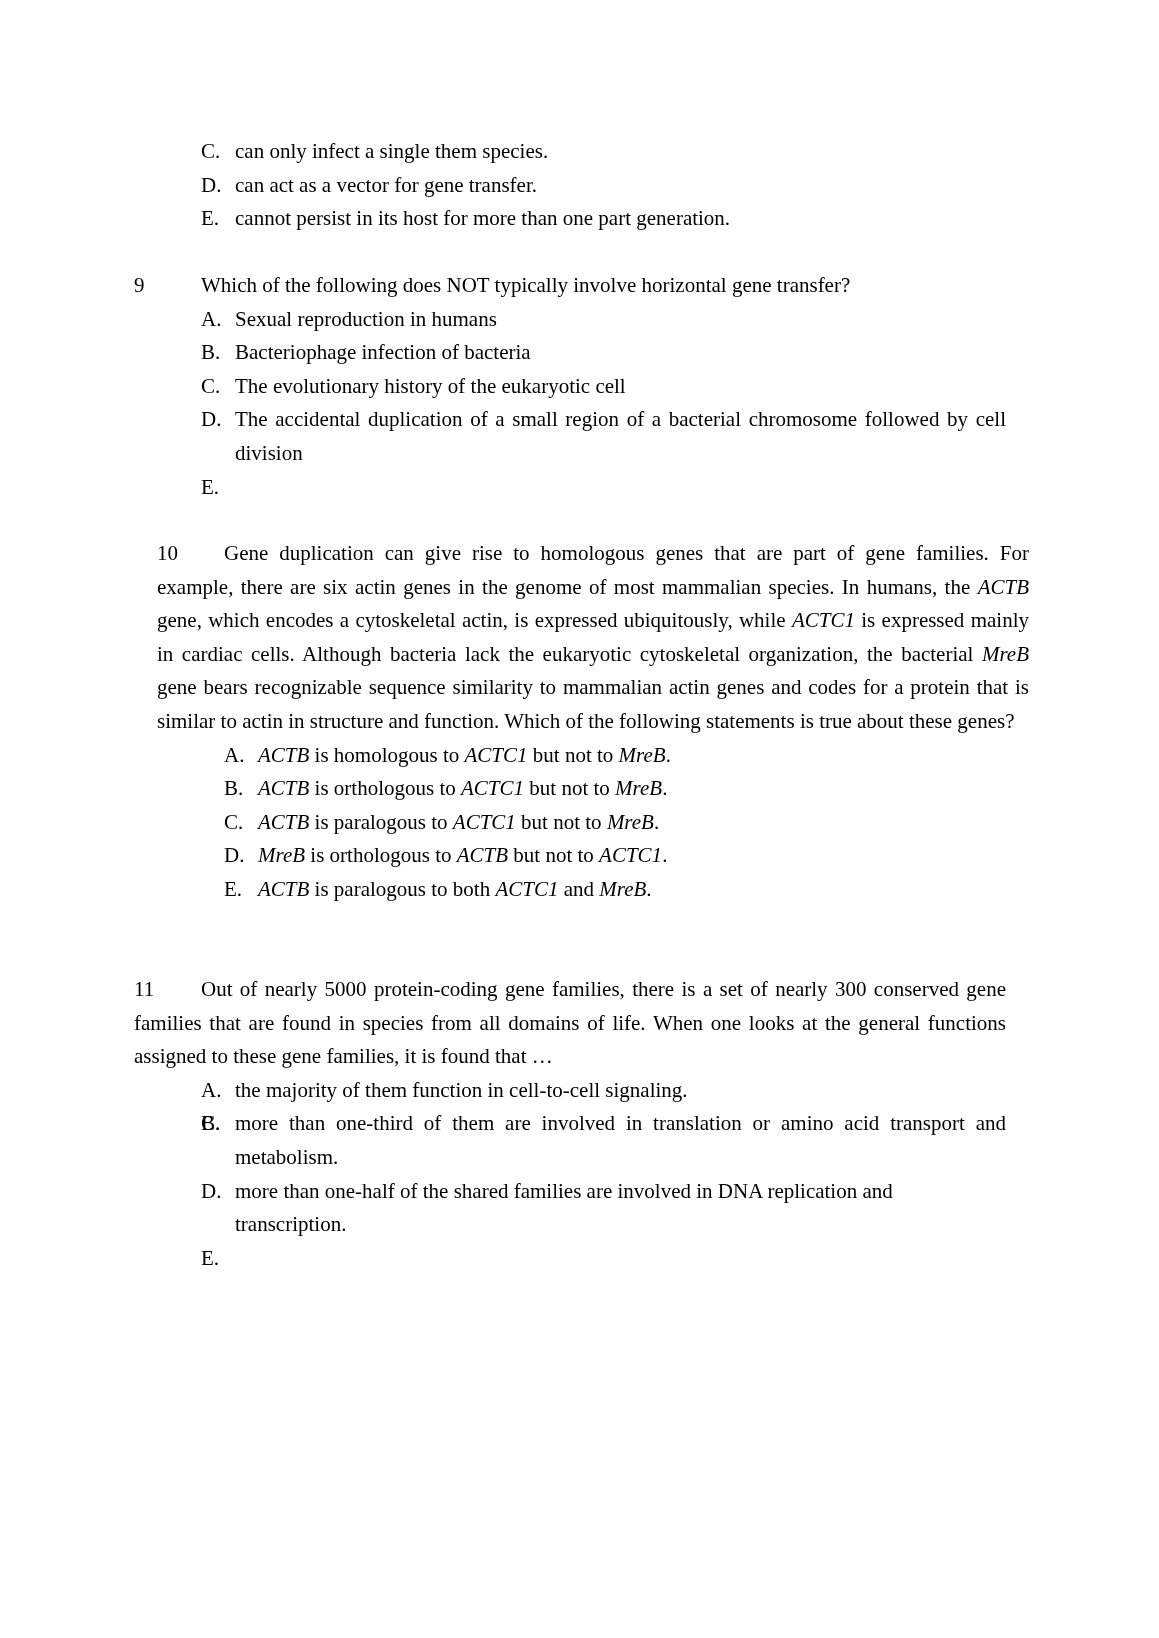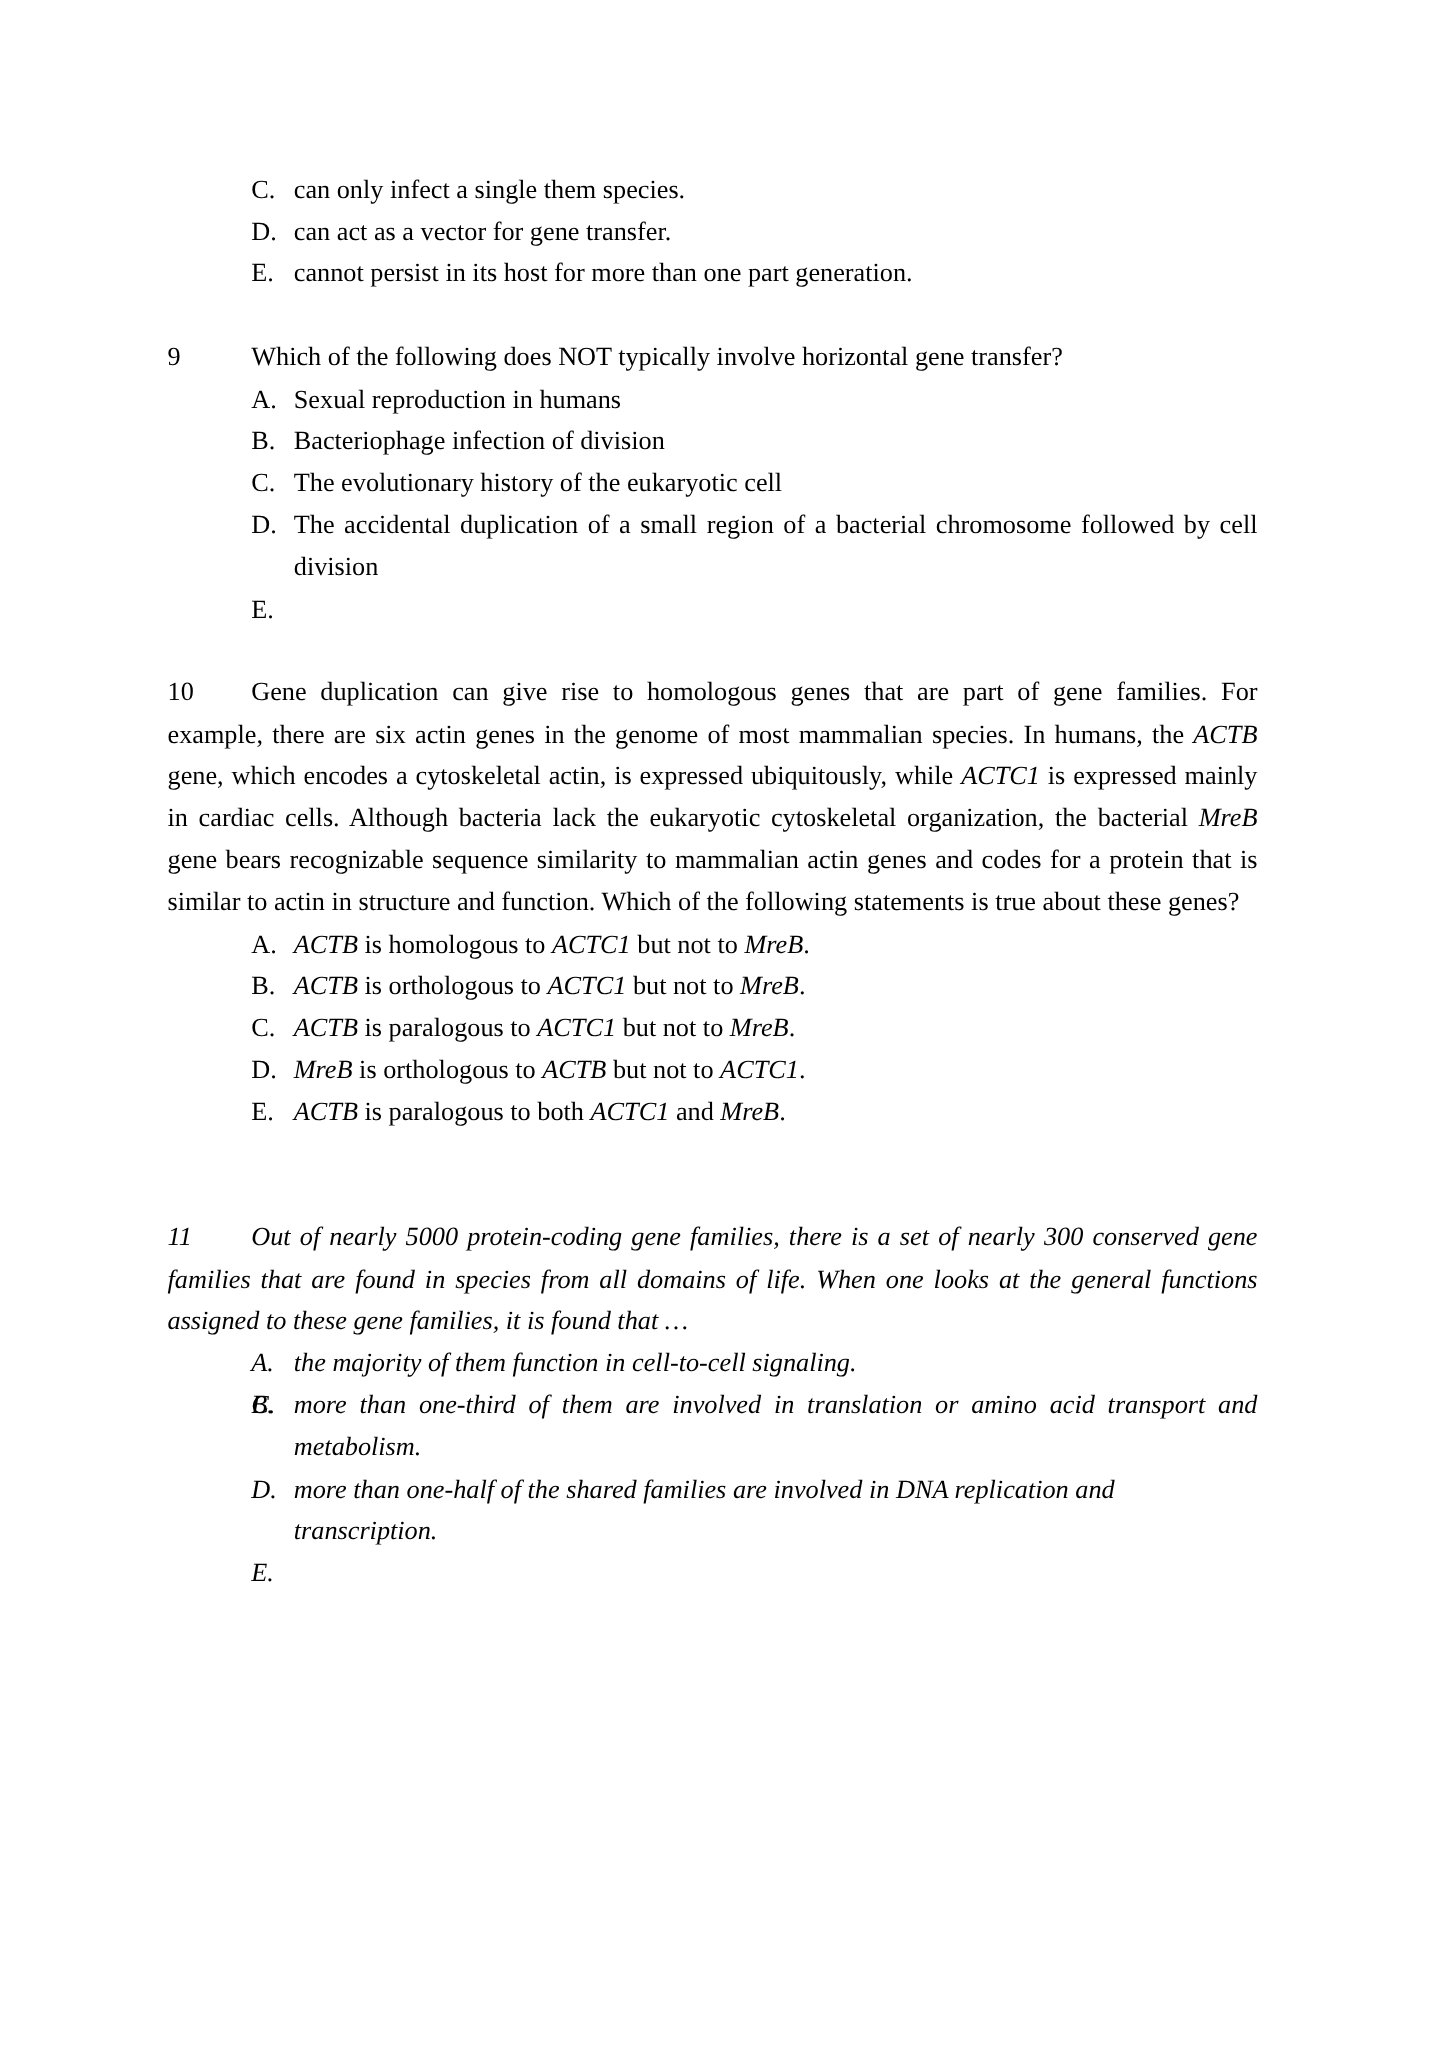--- a/index.html
+++ b/index.html
@@ -43,56 +43,56 @@
     <div class="qline">
       <span class="qnum">9</span>
       <span>Which of the following does NOT typically involve horizontal gene transfer?</span>
     </div>
     <div class="opt nojust">
       <span class="letter">A.</span>
       <span>Sexual reproduction in humans</span>
     </div>
     <div class="opt nojust">
       <span class="letter">B.</span>
-      <span>Bacteriophage infection of division</span>
+      <span>Bacteriophage infection of bacteria</span>
     </div>
     <div class="opt nojust">
       <span class="letter">C.</span>
       <span>The evolutionary history of the eukaryotic cell</span>
     </div>
     <div class="opt" style="text-align-last:left;">
       <span class="letter">D.</span>
       <span>The accidental duplication of a small region of a bacterial chromosome followed by cell division</span>
     </div>
     <div class="opt nojust">
       <span class="letter">E.</span>
     </div>
   </div>
 
-  <div class="block" style="top:537px;">
+  <div class="block" style="top:537px;margin-left:23px;">
     <div class="stem"><span class="qnum">10</span><span>Gene duplication can give rise to homologous genes that are part of gene families. For example, there are six actin genes in the genome of most mammalian species. In humans, the </span><i>ACTB</i><span> gene, which encodes a cytoskeletal actin, is expressed ubiquitously, while </span><i>ACTC1</i><span> is expressed mainly in cardiac cells. Although bacteria lack the eukaryotic cytoskeletal organization, the bacterial </span><i>MreB</i><span> gene bears recognizable sequence similarity to mammalian actin genes and codes for a protein that is similar to actin in structure and function. Which of the following statements is true about these genes?</span></div>
 
     <div class="opt nojust">
       <span class="letter">A.</span><i>ACTB</i><span> is homologous to </span><i>ACTC1</i><span> but not to </span><i>MreB</i><span>.</span>
     </div>
     <div class="opt nojust">
       <span class="letter">B.</span><i>ACTB</i><span> is orthologous to </span><i>ACTC1</i><span> but not to </span><i>MreB</i><span>.</span>
     </div>
     <div class="opt nojust">
       <span class="letter">C.</span><i>ACTB</i><span> is paralogous to </span><i>ACTC1</i><span> but not to </span><i>MreB</i><span>.</span>
     </div>
     <div class="opt nojust">
       <span class="letter">D.</span><i>MreB</i><span> is orthologous to </span><i>ACTB</i><span> but not to </span><i>ACTC1</i><span>.</span>
     </div>
     <div class="opt nojust">
       <span class="letter">E.</span><i>ACTB</i><span> is paralogous to both </span><i>ACTC1</i><span> and </span><i>MreB</i><span>.</span>
     </div>
   </div>
 
-  <div class="block" style="top:973px;font-style:italic;">
+  <div class="block" style="top:973px;">
     <div class="stem"><span class="qnum">11</span><span>Out of nearly 5000 protein-coding gene families, there is a set of nearly 300 conserved gene families that are found in species from all domains of life. When one looks at the general functions assigned to these gene families, it is found that …</span></div>
     <div class="opt nojust">
       <span class="letter">A.</span>
       <span>the majority of them function in cell-to-cell signaling.</span>
     </div>
     <div class="opt nojust">
       <span class="letter">B.</span>
     </div>
     <div class="opt" style="text-align-last:left;">
       <span class="letter">C.</span>

